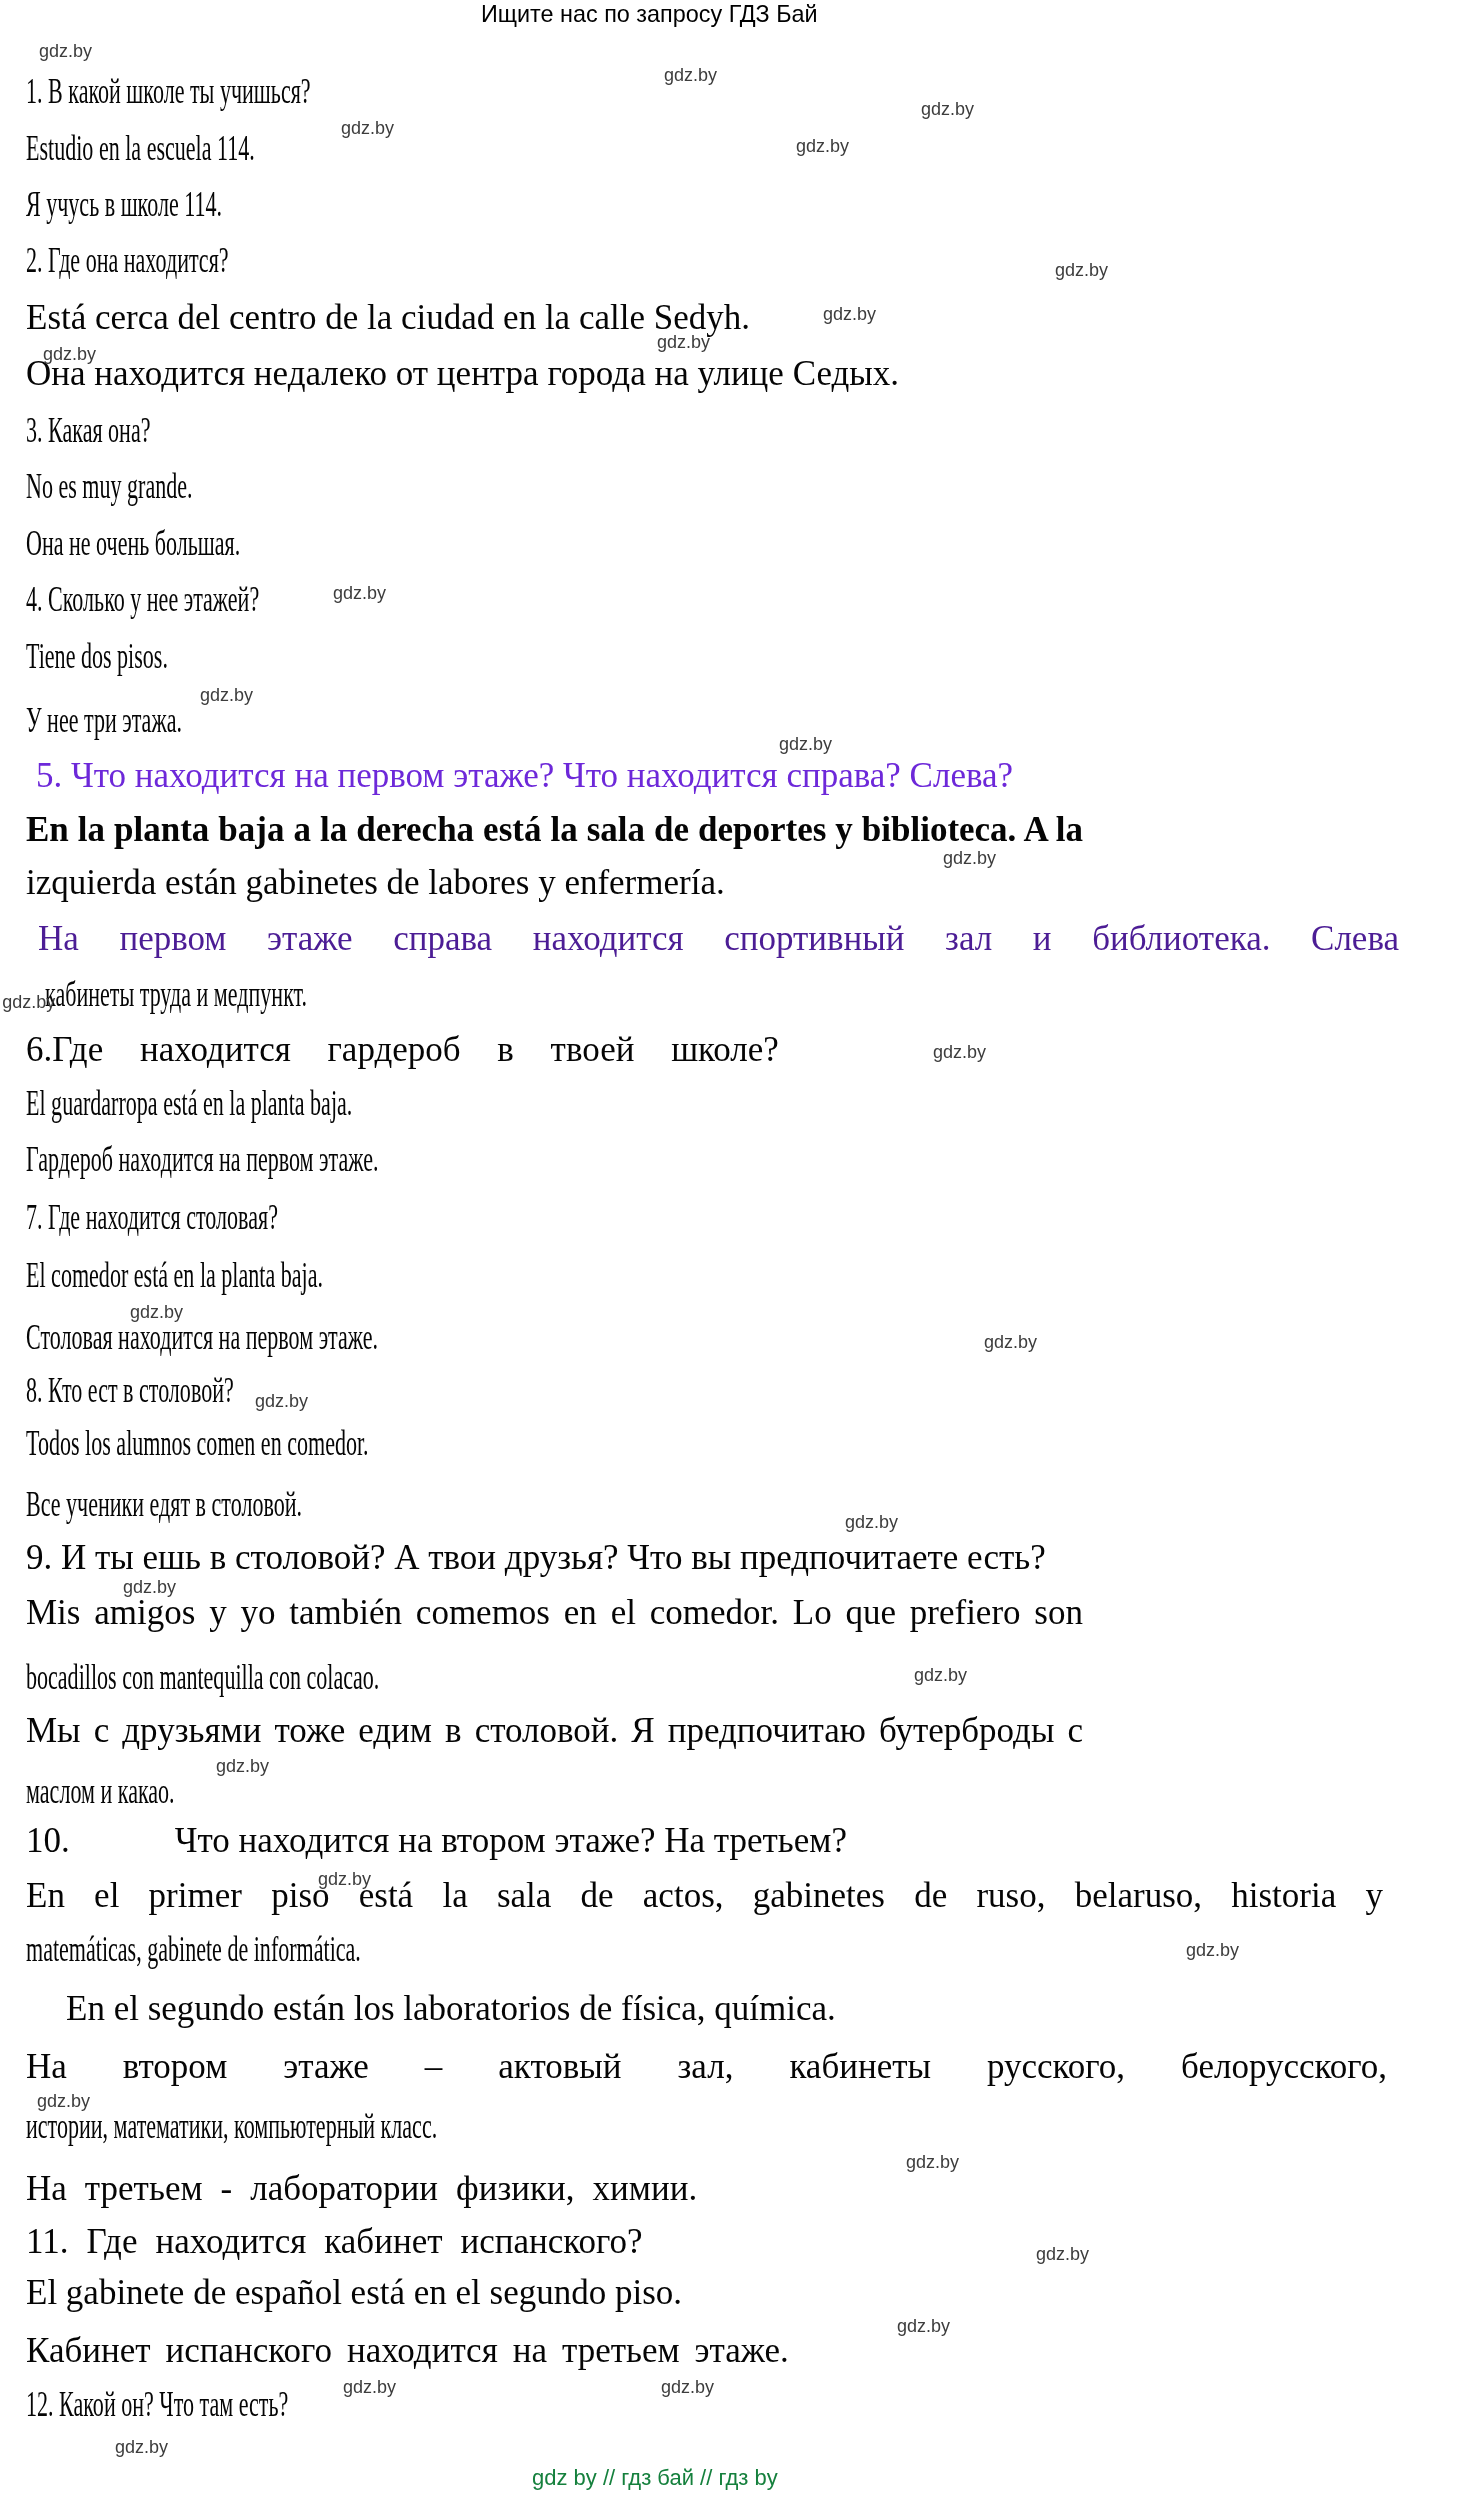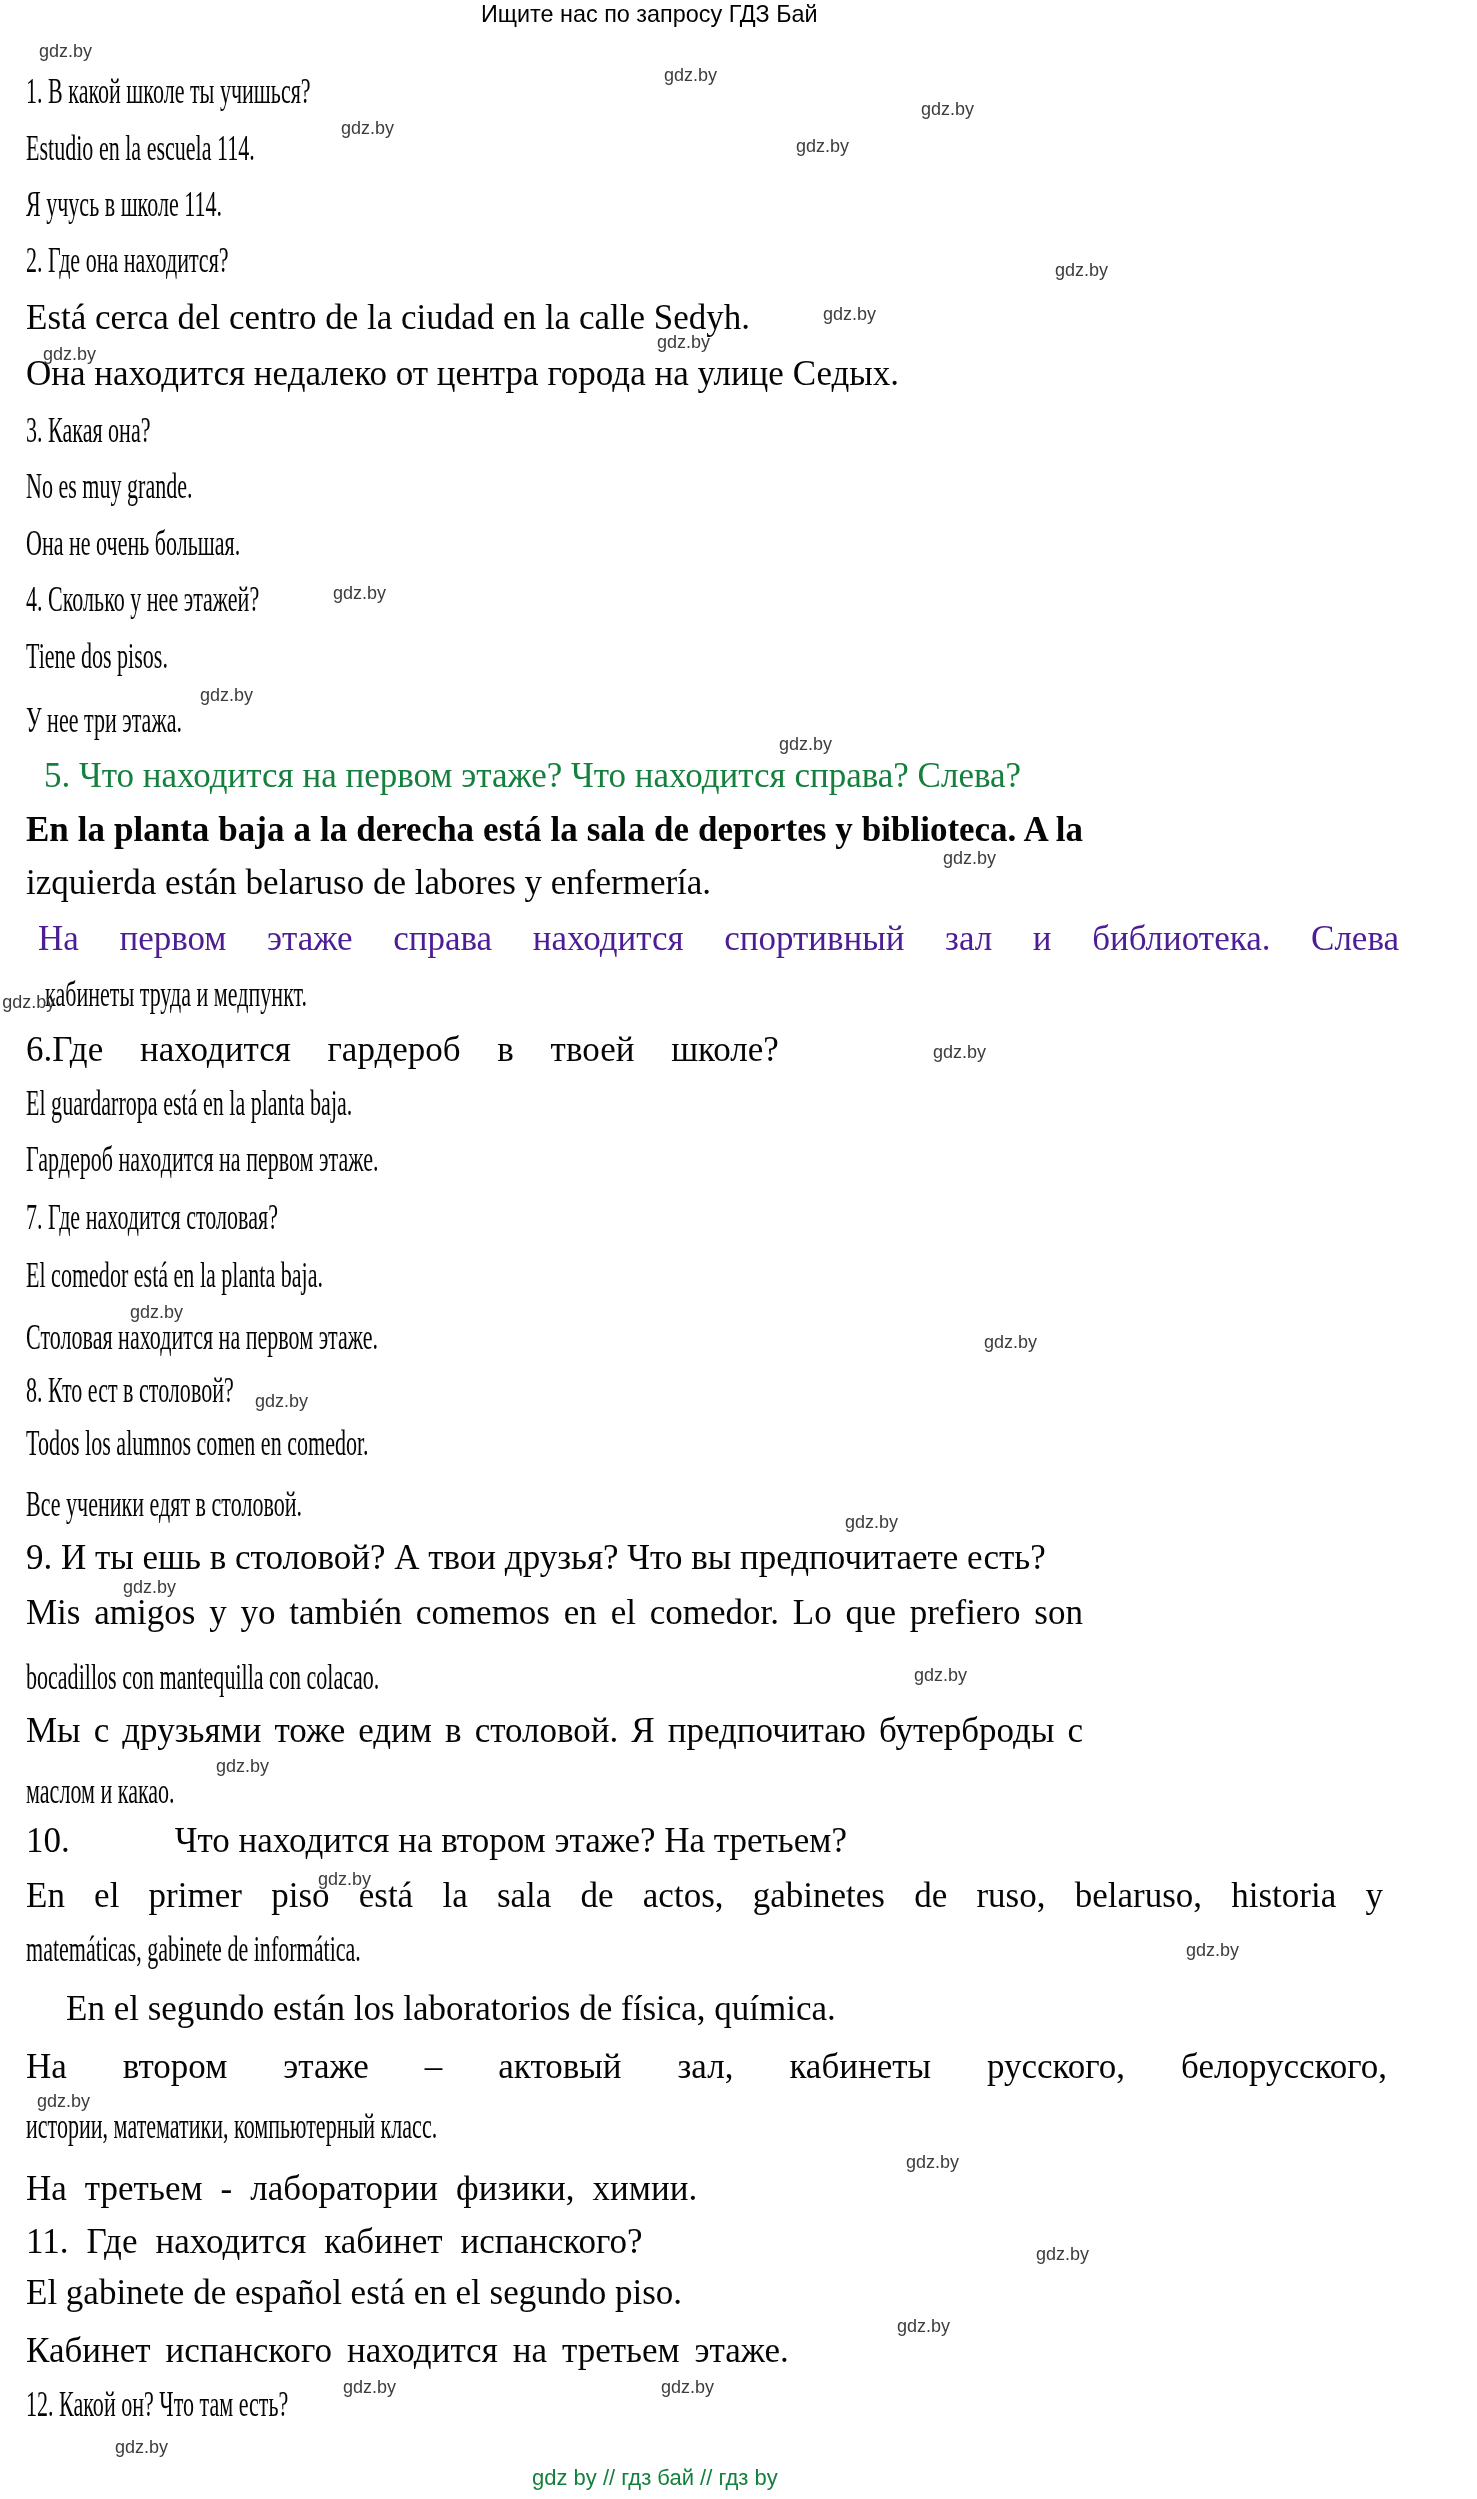--- a/index.html
+++ b/index.html
@@ -65,23 +65,23 @@
       <div class="line cond" style="left: 26px; top: 185px; color: rgb(5, 5, 5);">Я учусь в школе 114.</div>
       <div class="line cond" style="left: 26px; top: 241px; color: rgb(5, 5, 5);">2. Где она находится?</div>
       <div class="line reg" style="left: 26px; top: 298px; color: rgb(5, 5, 5);">Está cerca del centro de la ciudad en la calle Sedyh.</div>
       <div class="line reg" style="left: 26px; top: 354px; color: rgb(5, 5, 5);">Она находится недалеко от центра города на улице Седых.</div>
       <div class="line cond" style="left: 26px; top: 411px; color: rgb(5, 5, 5);">3. Какая она?</div>
       <div class="line cond" style="left: 26px; top: 467px; color: rgb(5, 5, 5);">No es muy grande.</div>
       <div class="line cond" style="left: 26px; top: 524px; color: rgb(5, 5, 5);">Она не очень большая.</div>
       <div class="line cond" style="left: 26px; top: 580px; color: rgb(5, 5, 5);">4. Сколько у нее этажей?</div>
       <div class="line cond" style="left: 26px; top: 637px; color: rgb(5, 5, 5);">Tiene dos pisos.</div>
       <div class="line cond" style="left: 26px; top: 701px; color: rgb(5, 5, 5);">У нее три этажа.</div>
-      <div class="line reg" style="left: 44px; top: 756px; color: #15803d;">5. Что находится на первом этаже? Что находится справа? Слева?</div>
+      <div class="line reg" style="left: 36px; top: 756px; color: #6d28d9;">5. Что находится на первом этаже? Что находится справа? Слева?</div>
       <div class="line just" style="left: 26px; top: 810px; width: 1057px; color: rgb(5, 5, 5); font-weight: bold;">En la planta baja a la derecha está la sala de deportes y biblioteca. A la</div>
-      <div class="line reg" style="left: 26px; top: 863px; color: rgb(5, 5, 5);">izquierda están belaruso de labores y enfermería.</div>
+      <div class="line reg" style="left: 26px; top: 863px; color: rgb(5, 5, 5);">izquierda están gabinetes de labores y enfermería.</div>
       <div class="line just" style="left: 38px; top: 919px; width: 1361px; color: #4c1d95; font-family: Liberation Serif, serif;">На первом этаже справа находится спортивный зал и библиотека. Слева</div>
       <div class="line cond" style="left: 45px; top: 975px; color: rgb(5, 5, 5);">кабинеты труда и медпункт.</div>
       <div class="line reg" style="left: 26px; top: 1030px; word-spacing: 28px; color: rgb(5, 5, 5);">6.Где находится гардероб в твоей школе?</div>
       <div class="line cond" style="left: 26px; top: 1084px; color: rgb(5, 5, 5);">El guardarropa está en la planta baja.</div>
       <div class="line cond" style="left: 26px; top: 1140px; color: rgb(5, 5, 5);">Гардероб находится на первом этаже.</div>
       <div class="line cond" style="left: 26px; top: 1198px; color: rgb(5, 5, 5);">7. Где находится столовая?</div>
       <div class="line cond" style="left: 26px; top: 1256px; color: rgb(5, 5, 5);">El comedor está en la planta baja.</div>
       <div class="line cond" style="left: 26px; top: 1318px; color: rgb(5, 5, 5);">Столовая находится на первом этаже.</div>
       <div class="line cond" style="left: 26px; top: 1371px; color: rgb(5, 5, 5);">8. Кто ест в столовой?</div>
       <div class="line cond" style="left: 26px; top: 1424px; color: rgb(5, 5, 5);">Todos los alumnos comen en comedor.</div>

